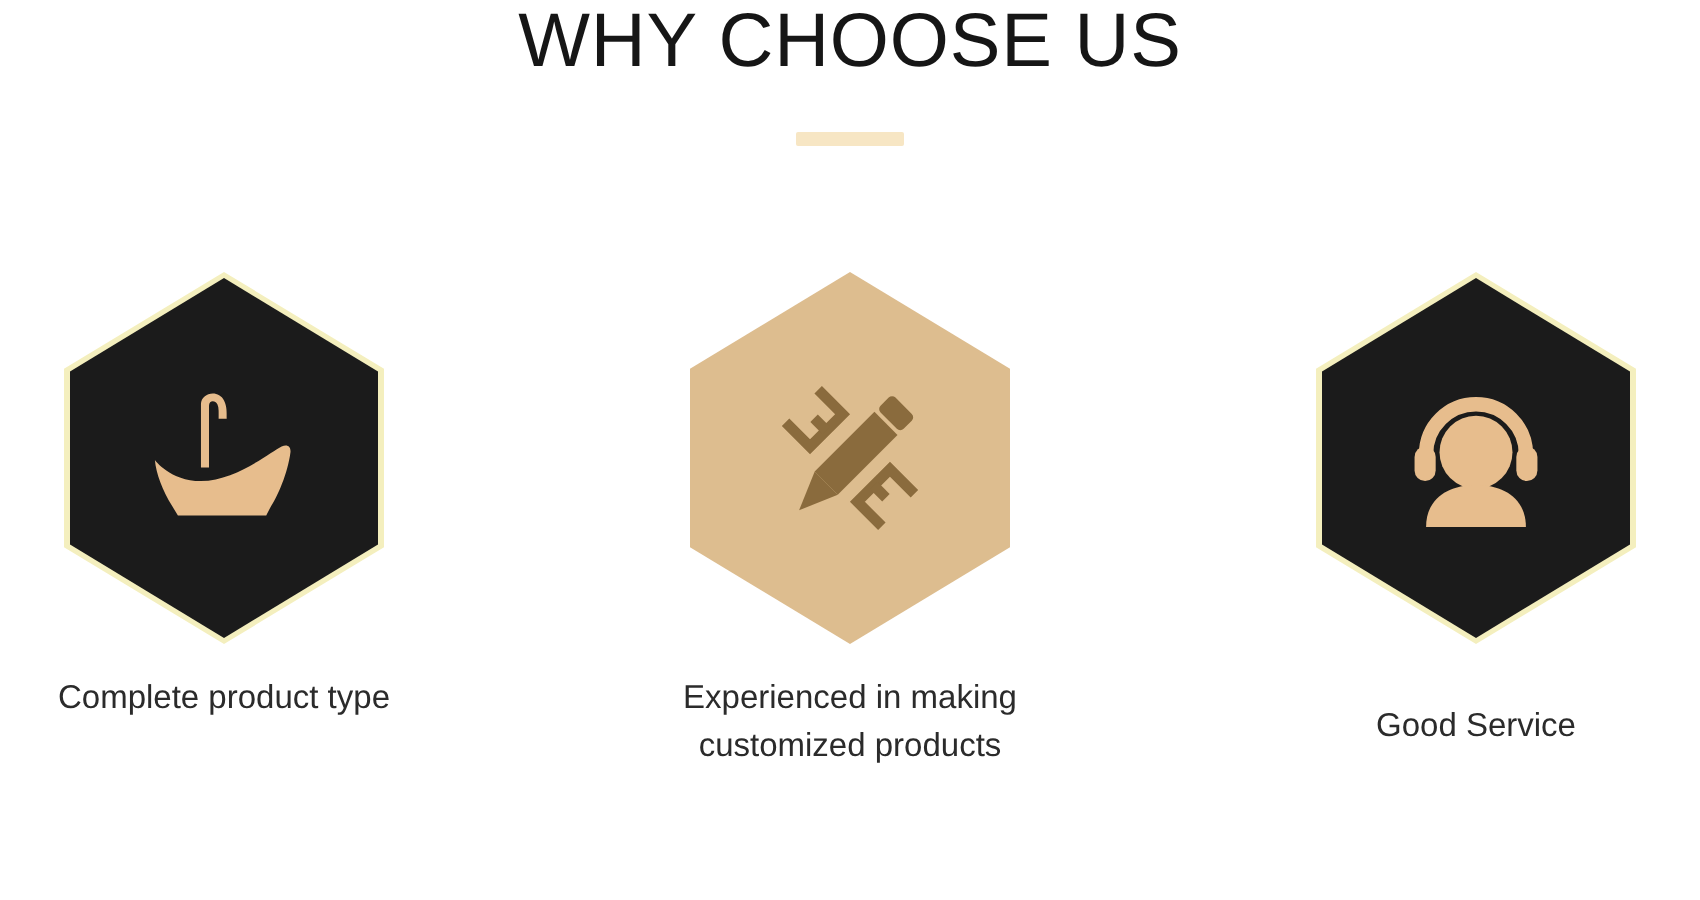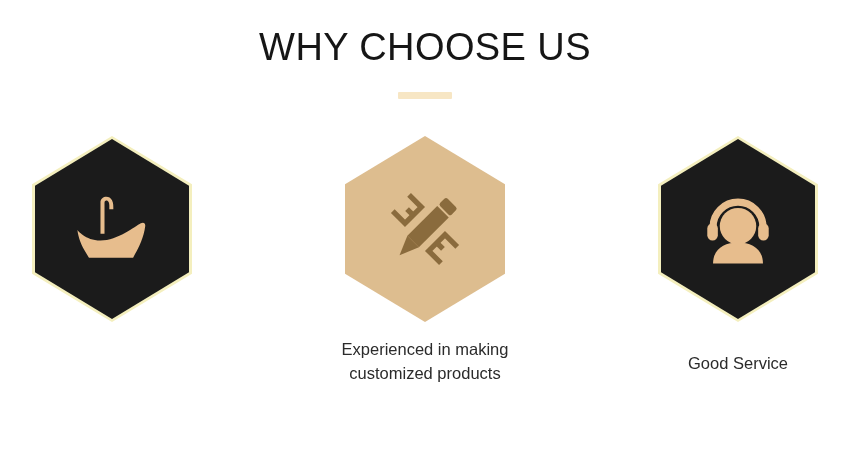--- a/index.html
+++ b/index.html
@@ -18,21 +18,20 @@
   .banner {
     width: 850px;
     height: 450px;
     position: relative;
     box-sizing: border-box;
   }
 
   
   .heading-block {
     width: 100%;
-    padding-top: 26px;
     text-align: center;
   }
   .page-title {
     font-size: 38px;
     font-weight: 400;
     letter-spacing: 0.4px;
     color: #161616;
     line-height: 1.15;
     margin: 0;
     font-family: "Liberation Sans", sans-serif;
@@ -135,20 +134,21 @@
             <path d="M38 22 C38 16 47 14 50 20 C51.6 23 51.4 26.5 51.4 29.5
                      L47.2 29.5 C47.2 26.6 47.4 23.8 46.6 22.1
                      C45.4 19.6 42.2 19.9 42.2 22.6 L42.2 55 L38 55 Z" fill="#e7bd8d"></path>
 
             <path d="M14 51 C14 51 22 62 38 62 C56 62 74 47 80 44
                      C83 42.6 85 44 84.6 47.2 C83.2 58 78 70 74 76
                      L72 80 L26 80 L23 75 C18 67 14.6 58 14 51 Z" fill="#e7bd8d"></path>
           </svg>
         </div>
       </div>
+      <div class="caption">Complete product type</div>
     </div>
 
     <div class="feature">
       <div class="hex-wrap">
         <div class="hex tan">
           <svg class="glyph" viewBox="0 0 100 100">
             <g transform="rotate(45 50 50)">
 
               <rect x="42" y="24" width="17" height="44" fill="#8a6b3d"></rect>
 

